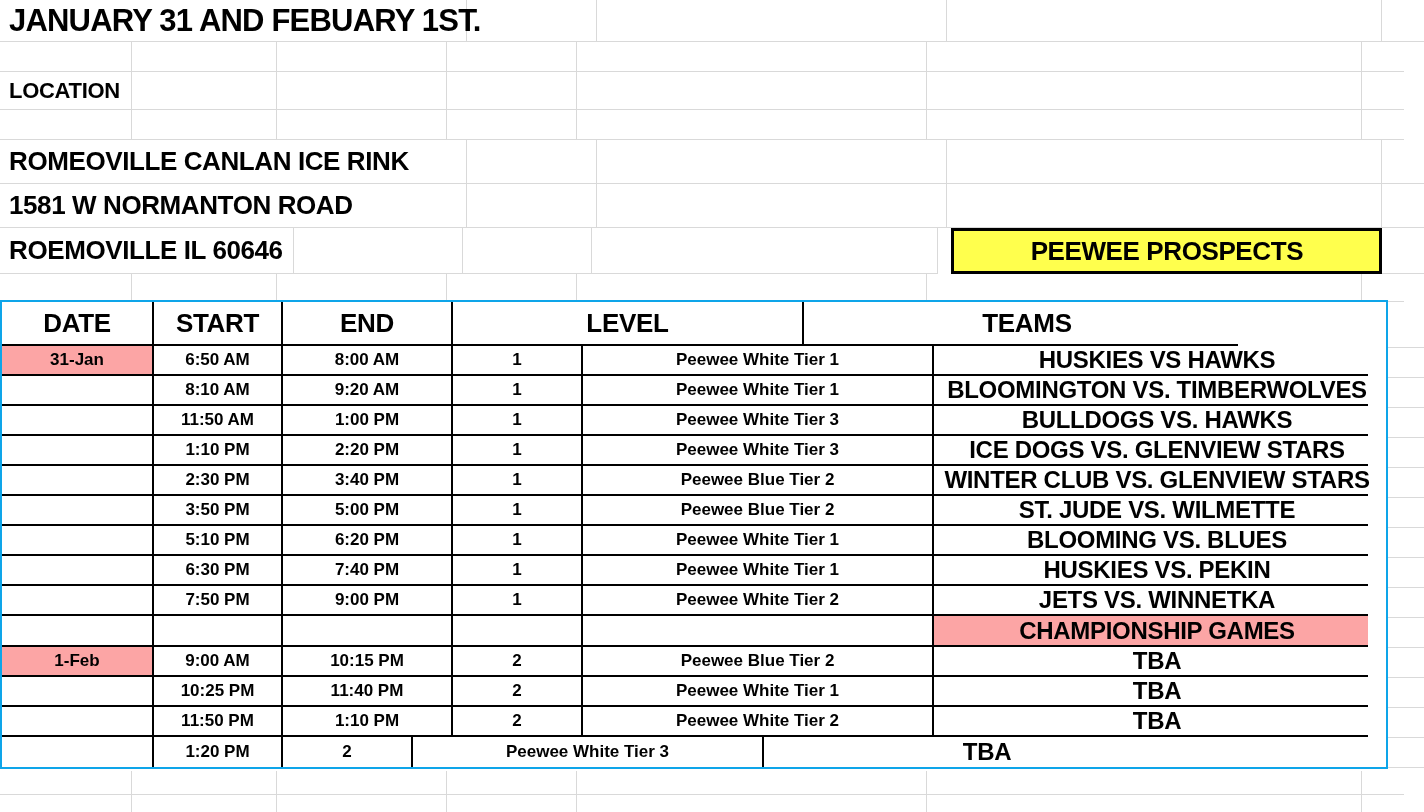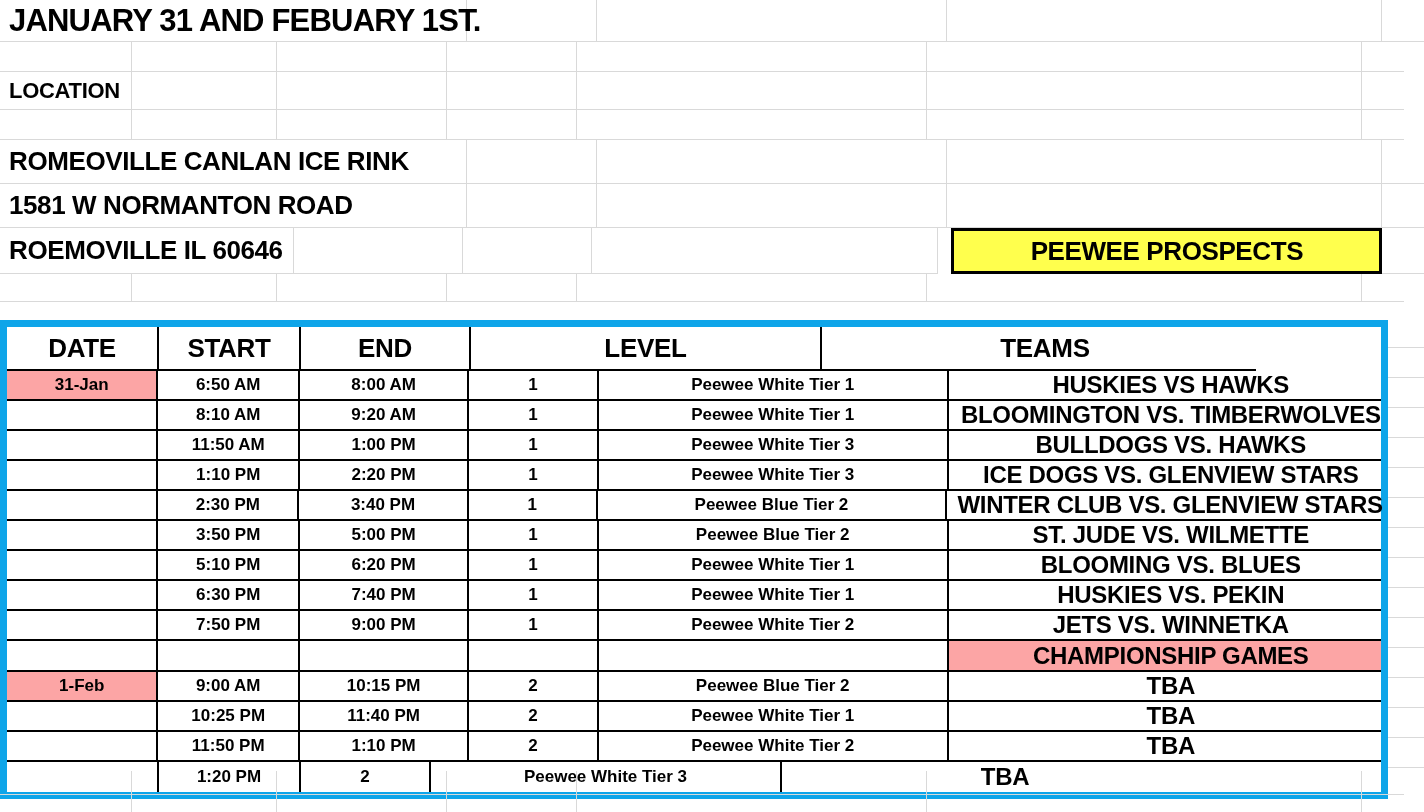--- a/index.html
+++ b/index.html
@@ -21,30 +21,30 @@
   .t-title { font-size:31px; letter-spacing:-0.8px; }
   .t-loc   { font-size:22px; letter-spacing:-0.3px; }
   .t-addr  { font-size:26px; letter-spacing:-0.4px; }
   .banner  { background:#FFFF4D; border:3px solid #000; font-size:26px; letter-spacing:-0.4px;margin-left:13px; }
   .botrow .tc { border-color:#D9D9D9; }
   .botsec { position:absolute; left:0; top:771px; }
   .nobb .tc { border-bottom:none; }
 
   
   .maintable { position:absolute; left:0; top:300px; width:1388px;
-               border:7px solid #0ea5e9; background:#fff;margin-top:20px; }
+               border:2px solid #0ea5e9; background:#fff; }
   .row { display:flex; height:30px; }
   .row.hrow { height:44px; }
   .row.champ { height:31px; }
   .td { border-right:2px solid #000; border-bottom:2px solid #000;
         display:flex; align-items:center; justify-content:center;
         white-space:nowrap; font-size:17px; }
   .td:last-child { border-right:none;padding-left:12px; }
   .maintable .row:last-child .td { border-bottom:none; }
-  .c-date{width:152px}.c-start{width:142px}.c-end{width:170px}
+  .c-date{width:152px}.c-start{width:129px}.c-end{width:170px}
   .c-rink{width:130px}.c-level{width:351px}.c-teams{width:434px}
   .th { font-size:26px; letter-spacing:-0.3px; }
   .teams { font-size:24px; letter-spacing:-0.3px; }
   .lvl { font-size:17px; }
   .hl { background:#fca5a5; }
 
   
   .rightstrip { position:absolute; left:1388px; top:300px; width:36px; height:471px; }
   .striplines { position:absolute; left:0; right:0; top:47px; bottom:0;
                 background:repeating-linear-gradient(to bottom,#D9D9D9 0 1.5px,transparent 1.5px 30px); }

